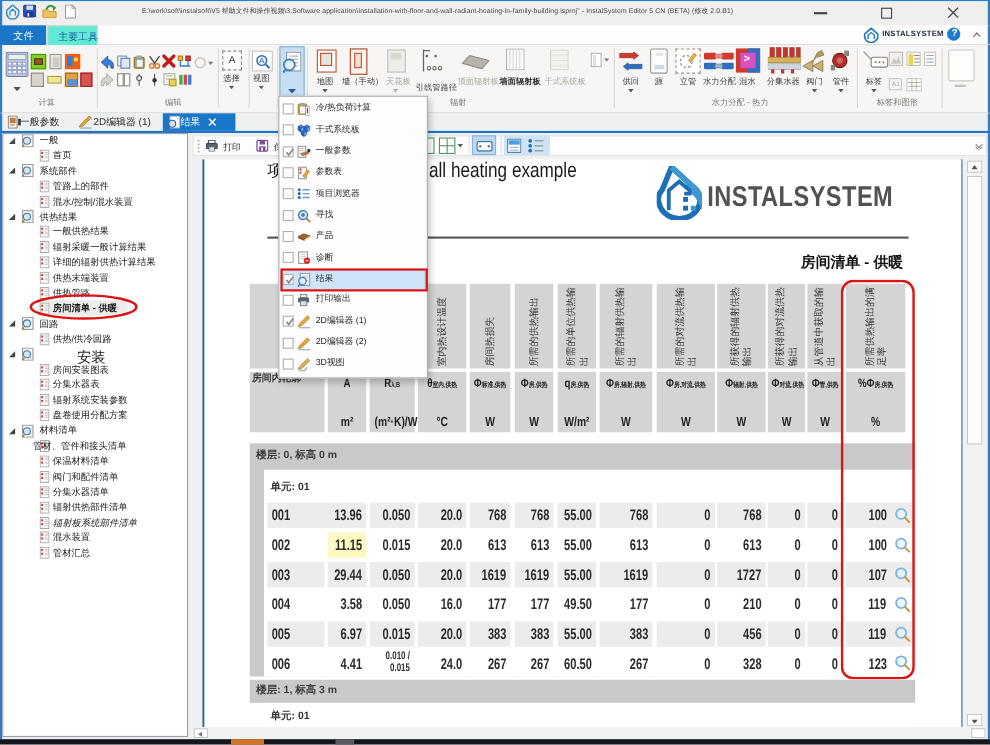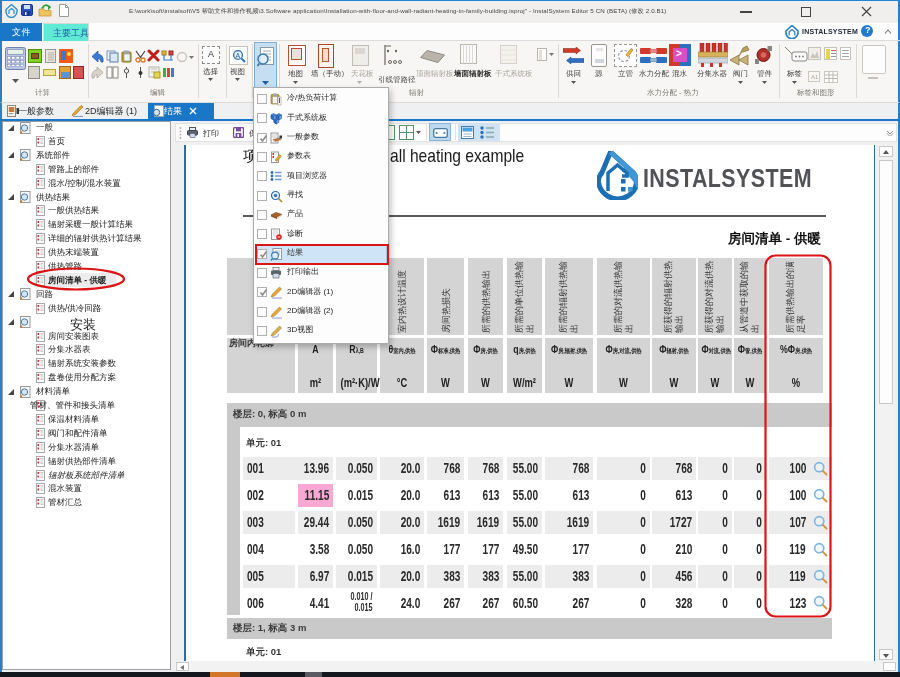--- a/index.html
+++ b/index.html
@@ -797,21 +797,21 @@
 <div class="" style="left:769px;top:457px;width:63px;height:23px;background:#ececec;">
     <div class="t" style="right:26px;top:4px;font-size:14px;font-weight:bold;color:#2a2a2a;transform:scaleX(0.72);transform-origin:100% 50%;position:absolute;">100</div>
   </div>
 <svg style="left:813px;top:461px" width="15" height="15" viewBox="0 0 15 15">
 <circle cx="6.2" cy="6.2" r="4.6" fill="#e8f2fb" fill-opacity="0.7" stroke="#7ab4e0" stroke-width="1.6"></circle>
 <path d="M9.8 9.8 L13.5 13.5" stroke="#c8963c" stroke-width="1.8" stroke-linecap="round"></path>
 </svg>
 <div class="" style="left:243px;top:484px;width:52px;height:23px;background:#ffffff;">
     <div class="t" style="left:4px;top:4px;font-size:14px;font-weight:bold;color:#2a2a2a;transform:scaleX(0.72);transform-origin:0 50%;">002</div>
   </div>
-<div class="" style="left:298px;top:484px;width:35px;height:23px;background:#f9a8d4;">
+<div class="" style="left:298px;top:484px;width:35px;height:23px;background:#fef9c3;">
     <div class="t" style="right:4px;top:4px;font-size:14px;font-weight:bold;color:#2a2a2a;transform:scaleX(0.72);transform-origin:100% 50%;position:absolute;">11.15</div>
   </div>
 <div class="" style="left:336px;top:484px;width:41px;height:23px;background:#ffffff;">
     <div class="t" style="right:4px;top:4px;font-size:14px;font-weight:bold;color:#2a2a2a;transform:scaleX(0.72);transform-origin:100% 50%;position:absolute;">0.015</div>
   </div>
 <div class="" style="left:380px;top:484px;width:44px;height:23px;background:#ffffff;">
     <div class="t" style="right:4px;top:4px;font-size:14px;font-weight:bold;color:#2a2a2a;transform:scaleX(0.72);transform-origin:100% 50%;position:absolute;">20.0</div>
   </div>
 <div class="" style="left:427px;top:484px;width:37px;height:23px;background:#ffffff;">
     <div class="t" style="right:4px;top:4px;font-size:14px;font-weight:bold;color:#2a2a2a;transform:scaleX(0.72);transform-origin:100% 50%;position:absolute;">613</div>

